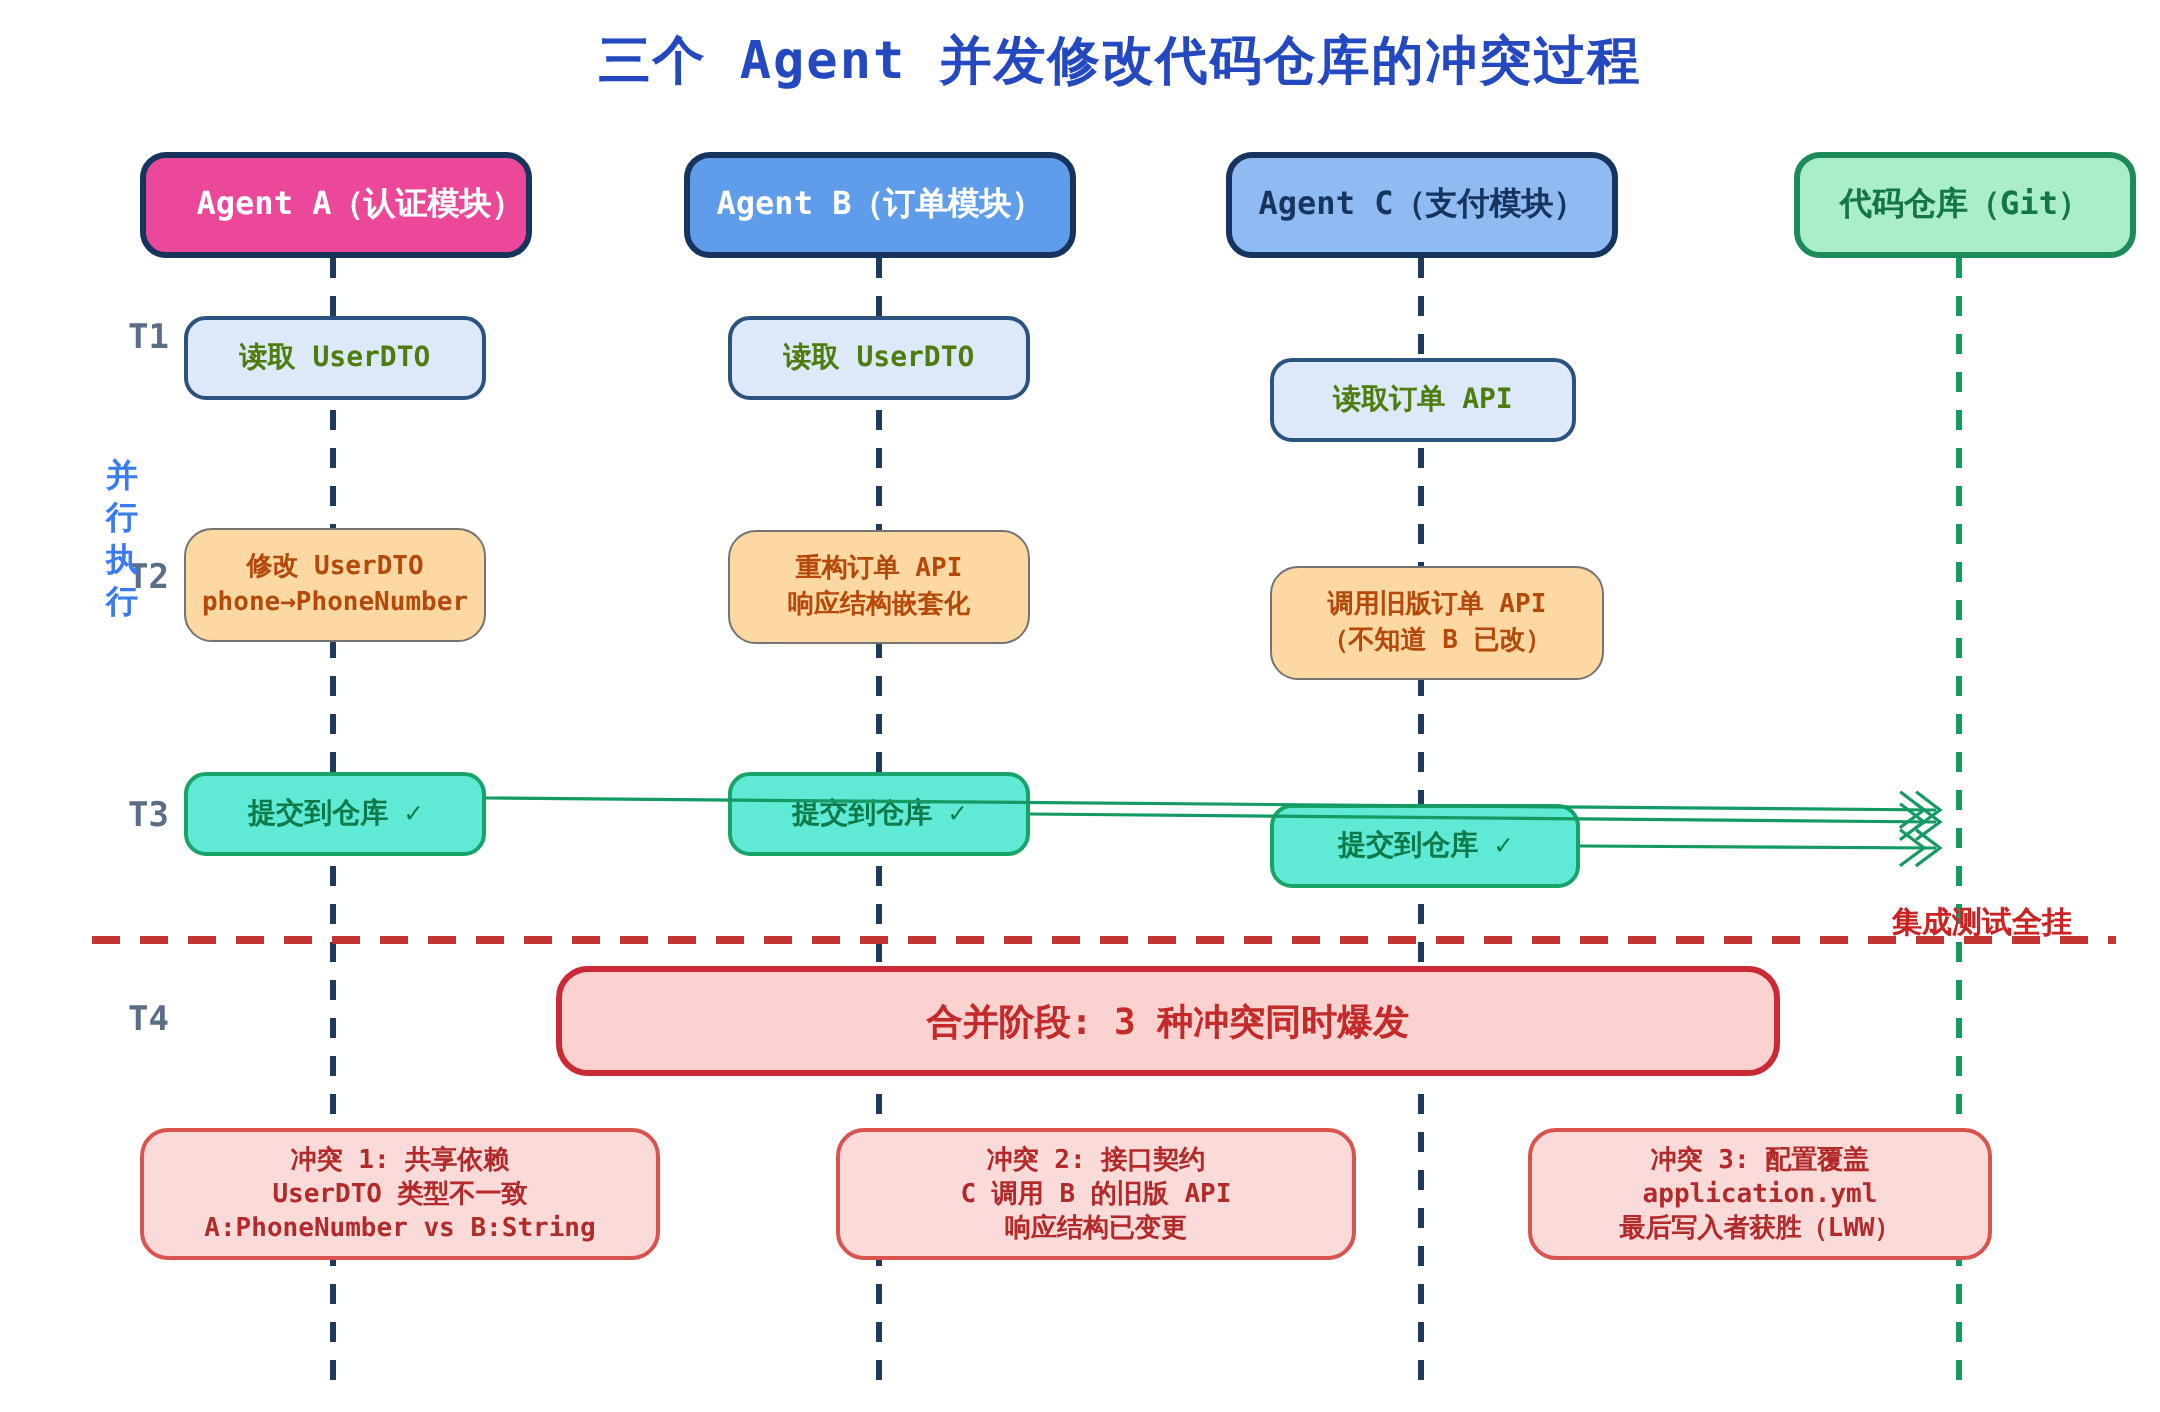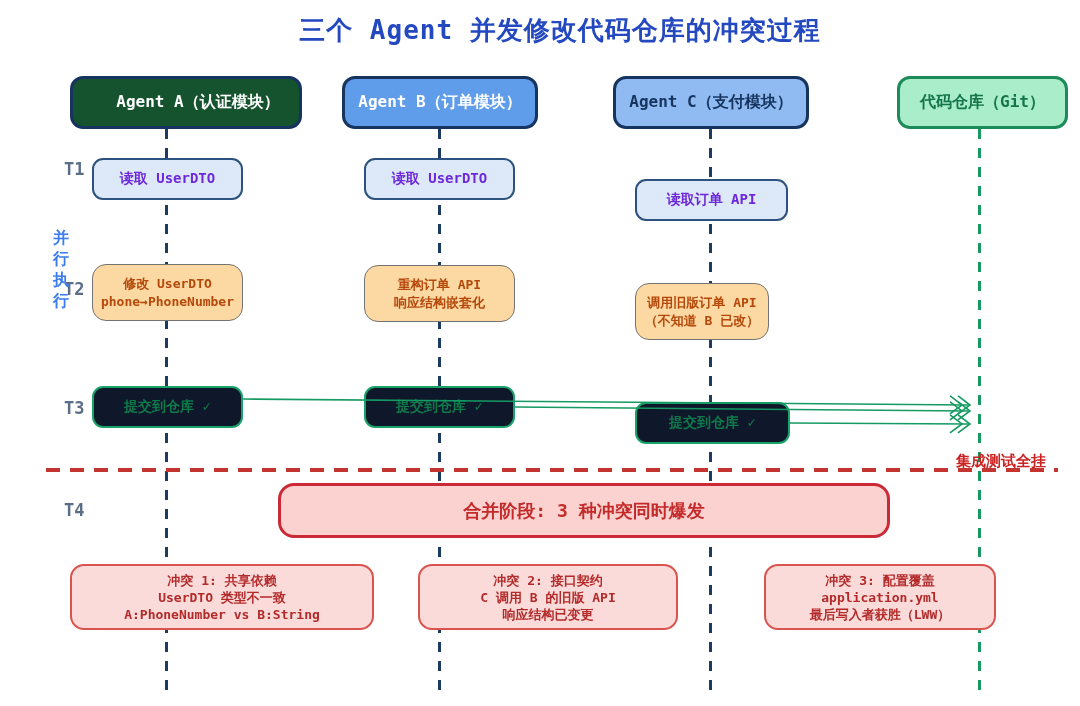--- a/index.html
+++ b/index.html
@@ -11,21 +11,21 @@
     position:absolute;left:0;top:13px;width:1080px;text-align:center;
     font-size:26px;font-weight:bold;color:#2348c0;letter-spacing:1px;margin-left:20px;
   }
   
   .lane-header{
     position:absolute;top:76px;height:53px;box-sizing:border-box;
     border:3px solid #17345f;border-radius:13px;
     display:flex;align-items:center;justify-content:center;
     font-size:16px;font-weight:bold;
   }
-  .hd-a{left:70px;width:232px;background:#14532d;color:#ffffff;padding-left:24px;}
+  .hd-a{left:70px;width:196px;background:#ec4899;color:#ffffff;padding-left:24px;}
   .hd-b{left:342px;width:196px;background:#5f9ce9;color:#ffffff;}
   .hd-c{left:613px;width:196px;background:#8fbbf2;color:#17345f;}
   .hd-git{left:897px;width:171px;background:#a9edca;color:#14744a;border-color:#1d8a5a;}
   
   .lifeline{position:absolute;width:3px;top:129px;height:562px;}
   .ll-navy{background:repeating-linear-gradient(to bottom,#1d3a5f 0 10px,transparent 10px 19px);}
   .ll-green{background:repeating-linear-gradient(to bottom,#169a62 0 10px,transparent 10px 19px);}
   .ll-a{left:165px;} .ll-b{left:438px;} .ll-c{left:709px;} .ll-git{left:978px;}
   
   .tmark{position:absolute;left:20px;width:36px;text-align:left;
@@ -36,58 +36,58 @@
     font-size:16px;font-weight:bold;color:#3a7cf0;line-height:21px;
     word-break:break-all;text-align:center;
   }
   
   .step{
     position:absolute;box-sizing:border-box;border-radius:11px;
     display:flex;flex-direction:column;align-items:center;justify-content:center;
     text-align:center;font-weight:bold;z-index:2;
   }
   .step span{display:block;}
-  .read{background:#dde9f8;border:2px solid #2c527f;color:#6d28d9;font-size:14px;}
+  .read{background:#dde9f8;border:2px solid #2c527f;color:#4d7c0f;font-size:14px;}
   .modify{background:#fcd8a2;border:1px solid #737373;color:#b5490b;font-size:13px;line-height:18px;border-radius:14px;}
-  .commit{background:#0f172a;border:2px solid #18a469;color:#0e7a4a;font-size:14px;}
+  .commit{background:#5eead4;border:2px solid #18a469;color:#0e7a4a;font-size:14px;}
   .rd-a{left:92px;top:158px;width:151px;height:42px;}
   .rd-b{left:364px;top:158px;width:151px;height:42px;}
   .rd-c{left:635px;top:179px;width:153px;height:42px;}
   .md-a{left:92px;top:264px;width:151px;height:57px;}
   .md-b{left:364px;top:265px;width:151px;height:57px;}
-  .md-c{left:635px;top:283px;width:134px;height:57px;}
+  .md-c{left:635px;top:283px;width:167px;height:57px;}
   .cm-a{left:92px;top:386px;width:151px;height:42px;}
   .cm-b{left:364px;top:386px;width:151px;height:42px;}
   .cm-c{left:635px;top:402px;width:155px;height:42px;}
   
   .arrows{position:absolute;left:0;top:0;width:1080px;height:706px;z-index:3;pointer-events:none;}
   
   .separator{
     position:absolute;left:46px;top:468px;width:1012px;height:4px;z-index:1;
     background:repeating-linear-gradient(to right,#c43431 0 14px,transparent 14px 24px);
   }
   .separator-label{
     position:absolute;left:946px;top:452px;z-index:4;
-    font-size:15px;font-weight:bold;color:#cc2222;margin-left:10px;
+    font-size:15px;font-weight:bold;color:#cc2222;
   }
   
   .merge-box{
     position:absolute;left:278px;top:483px;width:612px;height:55px;box-sizing:border-box;
     background:#fbd2cf;border:3px solid #cc2936;border-radius:16px;z-index:2;
     display:flex;align-items:center;justify-content:center;
     font-size:18px;font-weight:bold;color:#c42a2a;
   }
   
   .conflict{
     position:absolute;top:564px;height:66px;box-sizing:border-box;
     background:#fbdbd9;border:2px solid #d9534f;border-radius:14px;z-index:2;
     display:flex;flex-direction:column;align-items:center;justify-content:center;
     font-size:13px;font-weight:bold;color:#b22a2a;line-height:17px;text-align:center;
   }
-  .cf-1{left:70px;width:304px;}
+  .cf-1{left:70px;width:260px;}
   .cf-2{left:418px;width:260px;}
   .cf-3{left:764px;width:232px;}
 </style>
 </head>
 <body>
 
 <div class="canvas">
 
   <div class="title">三个 Agent 并发修改代码仓库的冲突过程</div>
 

